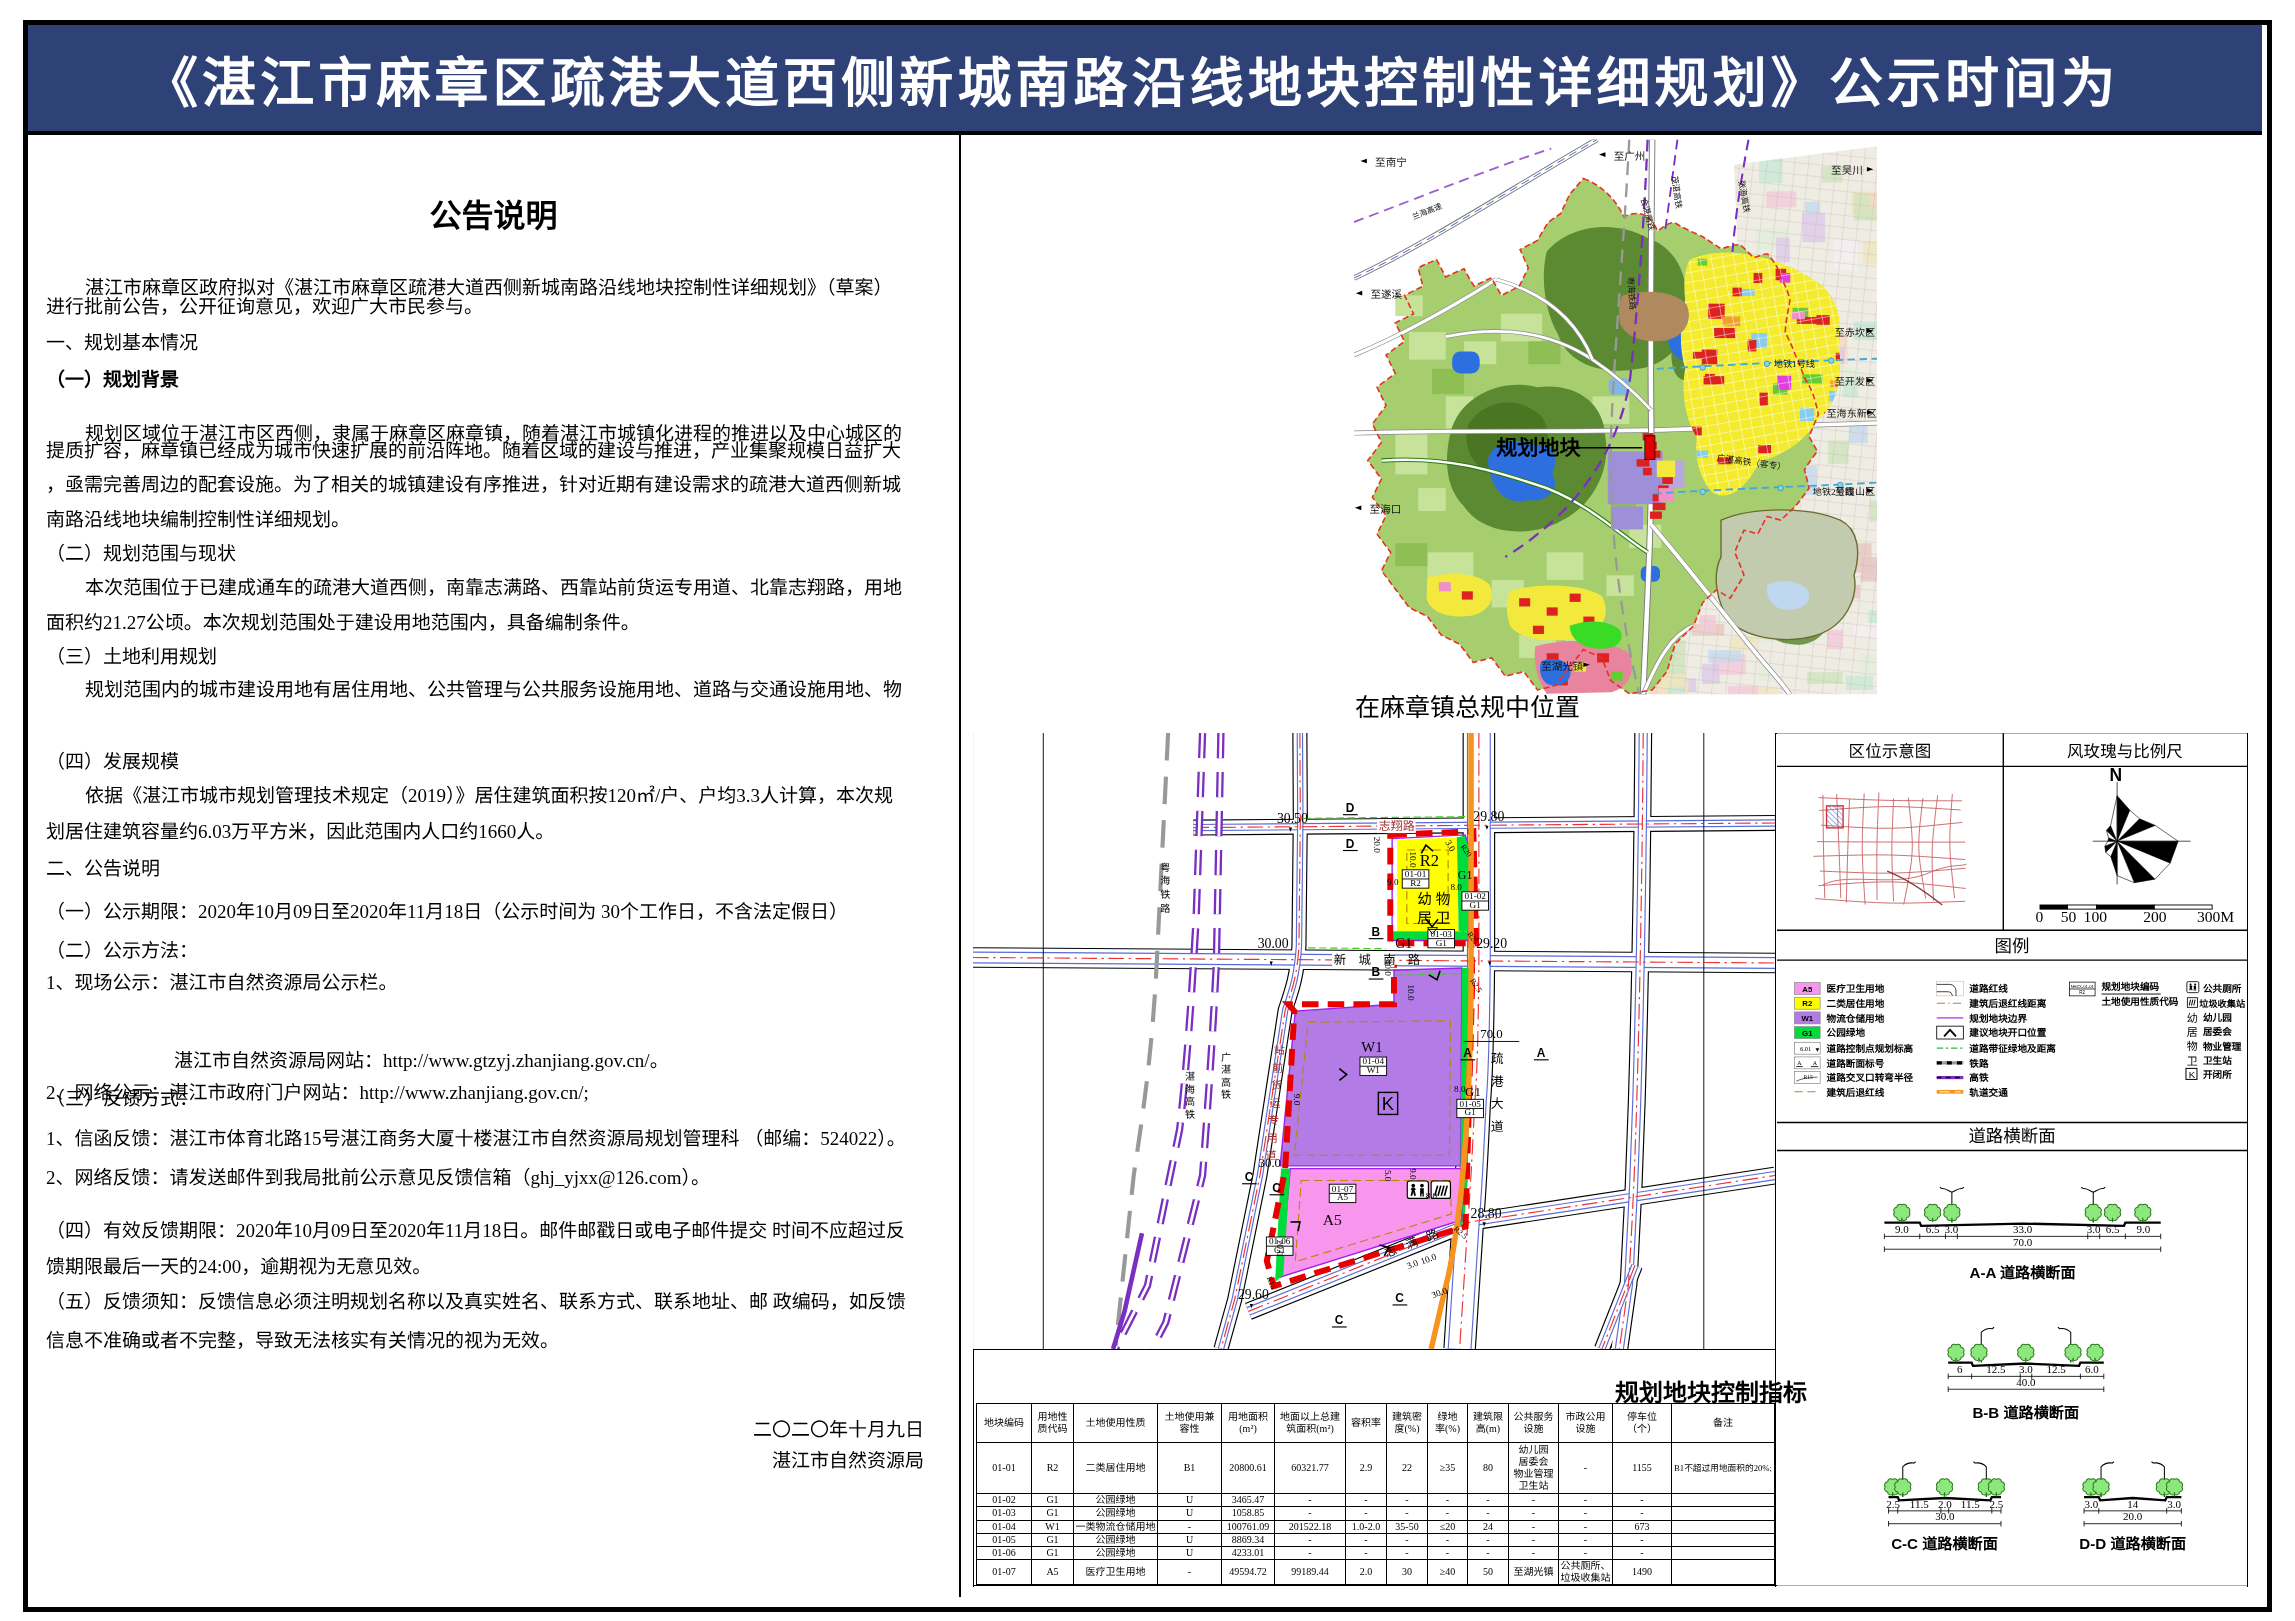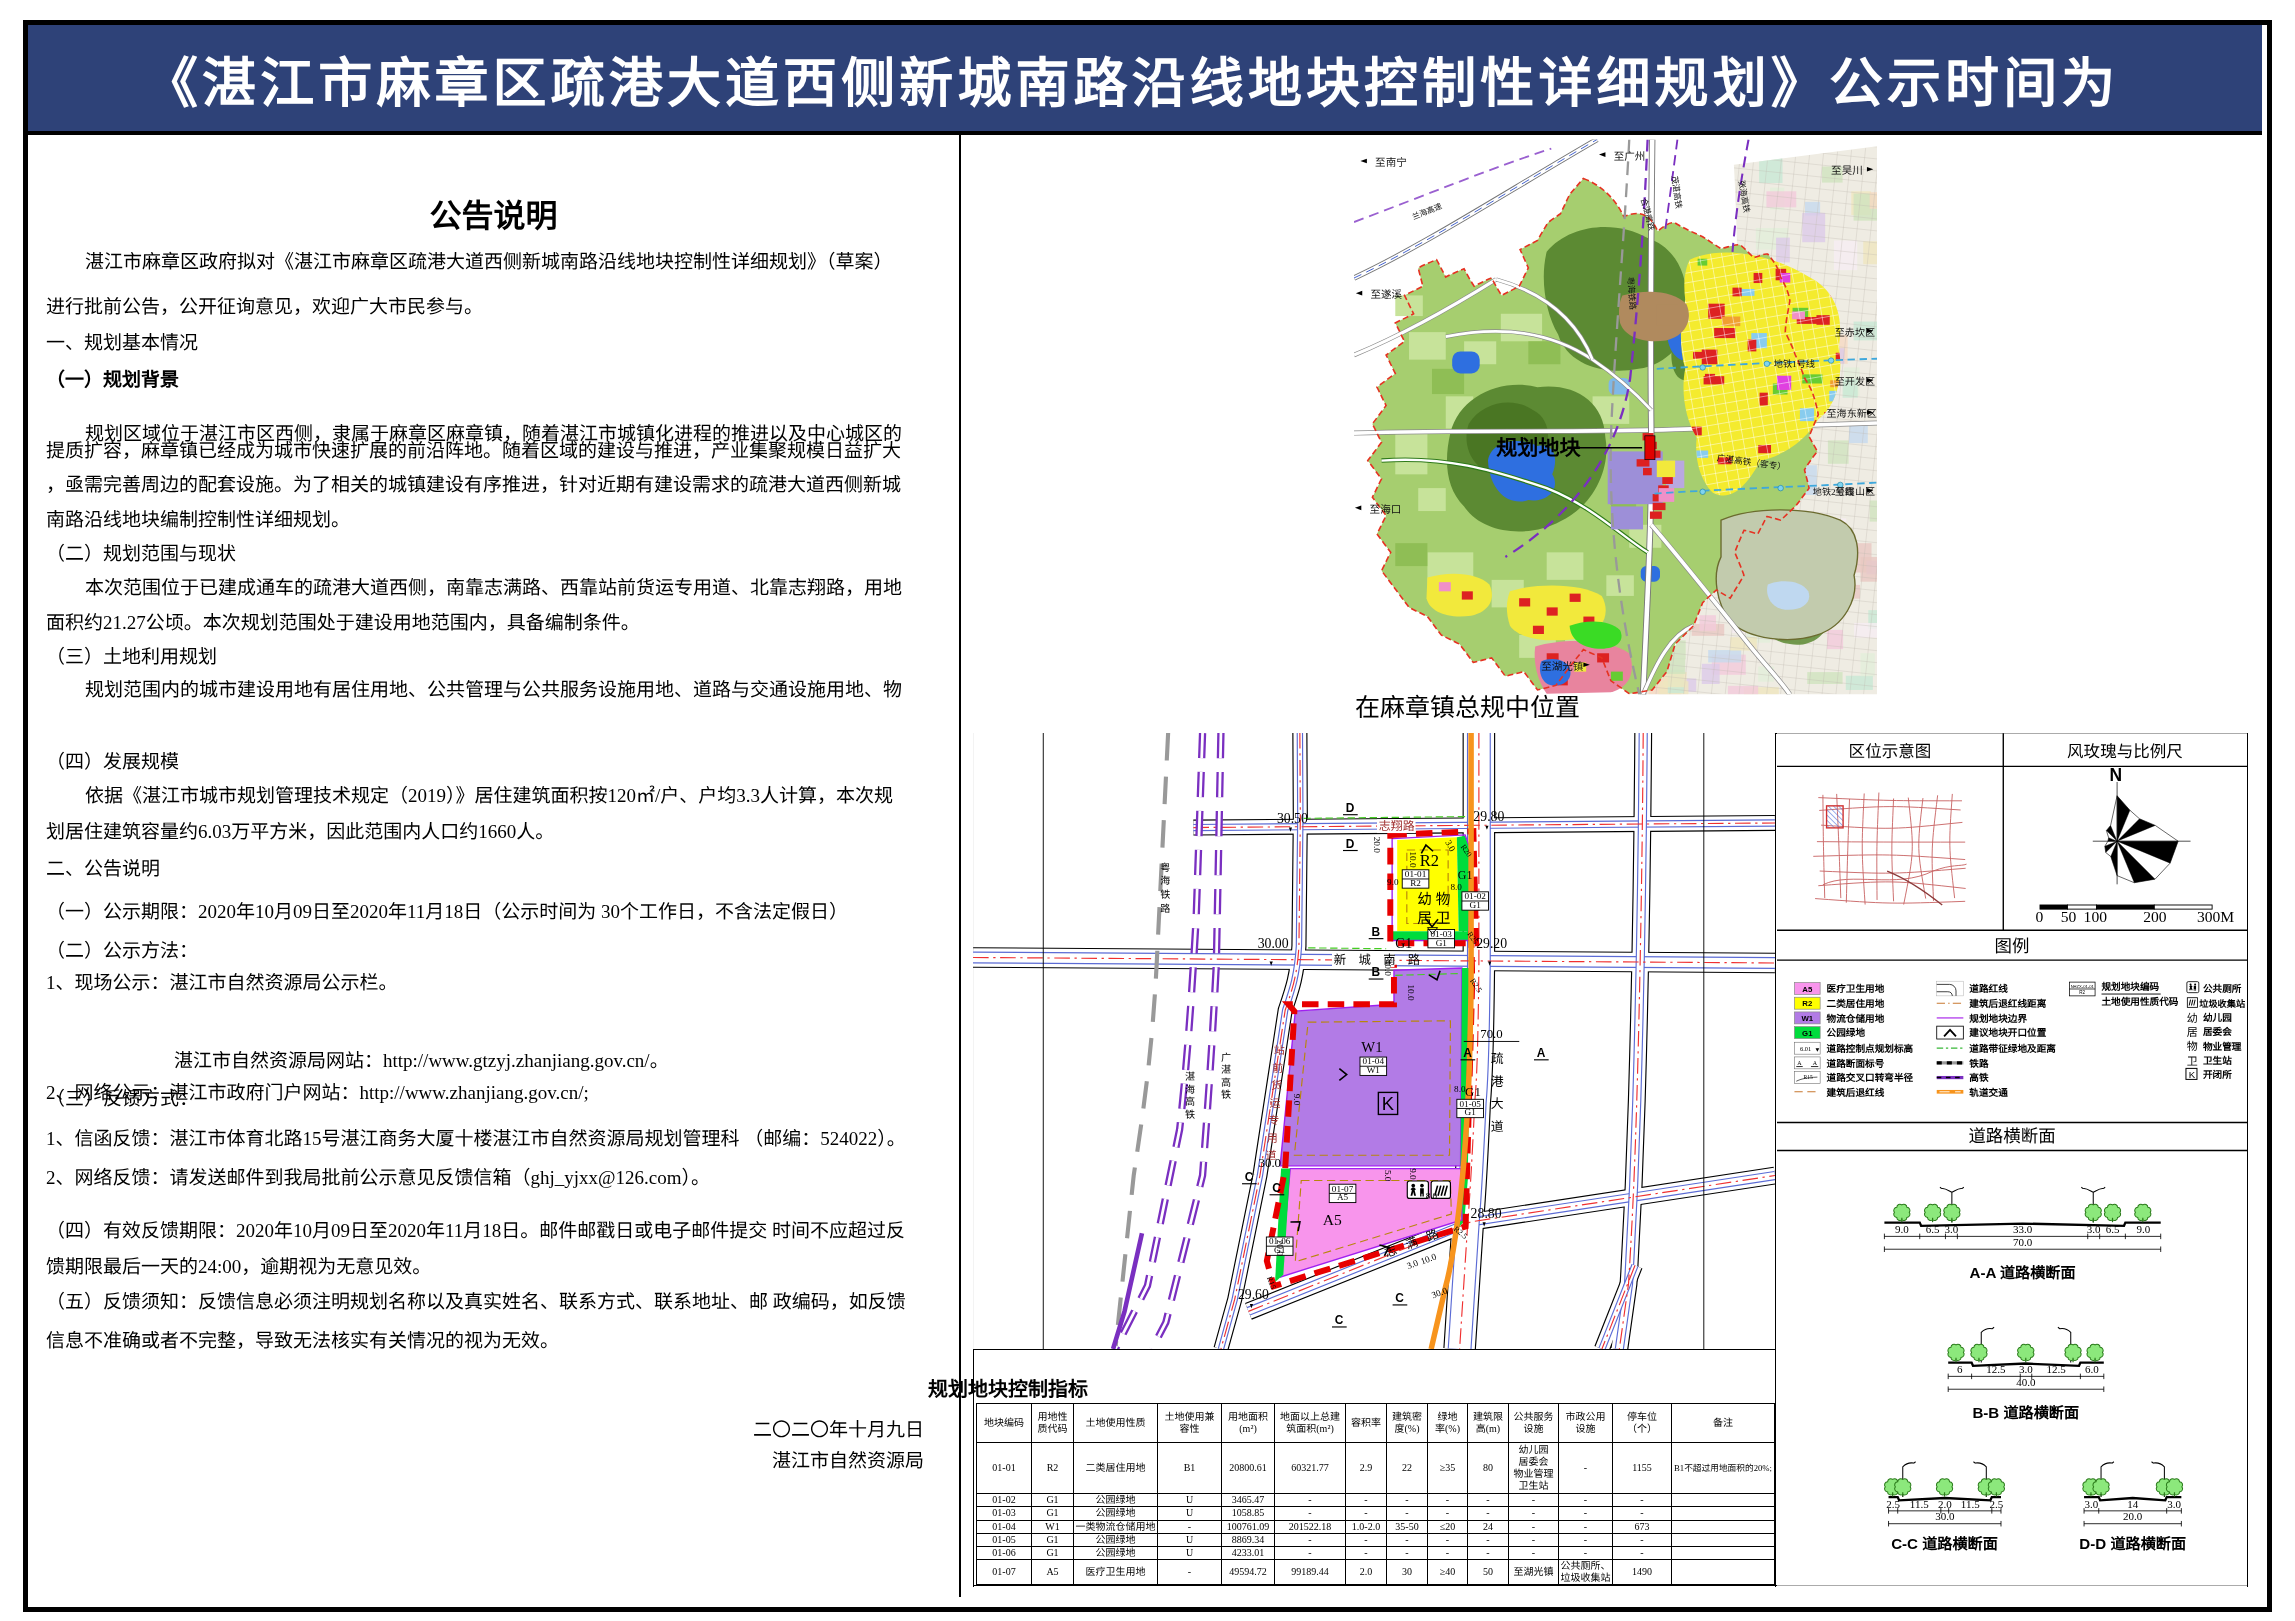--- a/index.html
+++ b/index.html
@@ -17,41 +17,41 @@
 .bline{position:absolute;left:46px;width:900px;font-size:19px;line-height:19px;white-space:nowrap;box-sizing:border-box;}
 .ind{padding-left:39px;}
 .ind6{padding-left:128px;}
 .rt{text-align:right;padding-right:22px;}
 
 #mapcaption{left:1355px;top:694px;font-size:25px;line-height:27.5px;}
 
 .vline{position:absolute;width:1.4px;background:#000;}
 .hline{position:absolute;height:1.4px;background:#000;}
 
-#tabletitle{left:928px;top:1373px;width:799px;text-align:left;font-size:20px;font-weight:bold;}
+#tabletitle{left:1008px;top:1373px;width:799px;text-align:right;font-size:24px;font-weight:bold;}
 #ctable{left:976px;top:1403px;border-collapse:collapse;table-layout:fixed;}
 #ctable td{border:0.9px solid #000;text-align:center;vertical-align:middle;font-size:10px;line-height:12px;padding:0;overflow:hidden;white-space:nowrap;font-family:"Liberation Serif",serif;}
 </style>
 </head>
 <body>
 <div id="page">
 
   <div class="abs" id="outerborder"></div>
 
   <div class="abs" id="banner"></div>
 
   <div class="abs" id="bannerline"></div>
 
   <div class="abs" id="bannertext">《湛江市麻章区疏港大道西侧新城南路沿线地块控制性详细规划》公示时间为</div>
 
   <div class="abs" id="divider"></div>
 
   <div class="abs" id="lefttitle">公告说明</div>
 
-    <div class="bline ind" style="top:252px;">湛江市麻章区政府拟对《湛江市麻章区疏港大道西侧新城南路沿线地块控制性详细规划》（草案）</div>
+    <div class="bline ind" style="top:278px;">湛江市麻章区政府拟对《湛江市麻章区疏港大道西侧新城南路沿线地块控制性详细规划》（草案）</div>
     <div class="bline" style="top:297px;">进行批前公告，公开征询意见，欢迎广大市民参与。</div>
     <div class="bline" style="top:333px;">一、规划基本情况</div>
     <div class="bline" style="top:370px;font-weight:bold;">（一）规划背景</div>
     <div class="bline ind" style="top:406px;margin-top:18px;">规划区域位于湛江市区西侧，隶属于麻章区麻章镇，随着湛江市城镇化进程的推进以及中心城区的</div>
     <div class="bline" style="top:441px;">提质扩容，麻章镇已经成为城市快速扩展的前沿阵地。随着区域的建设与推进，产业集聚规模日益扩大</div>
     <div class="bline" style="top:475px;">，亟需完善周边的配套设施。为了相关的城镇建设有序推进，针对近期有建设需求的疏港大道西侧新城</div>
     <div class="bline" style="top:510px;">南路沿线地块编制控制性详细规划。</div>
     <div class="bline" style="top:544px;">（二）规划范围与现状</div>
     <div class="bline ind" style="top:578px;">本次范围位于已建成通车的疏港大道西侧，南靠志满路、西靠站前货运专用道、北靠志翔路，用地</div>
     <div class="bline" style="top:613px;">面积约21.27公顷。本次规划范围处于建设用地范围内，具备编制条件。</div>

